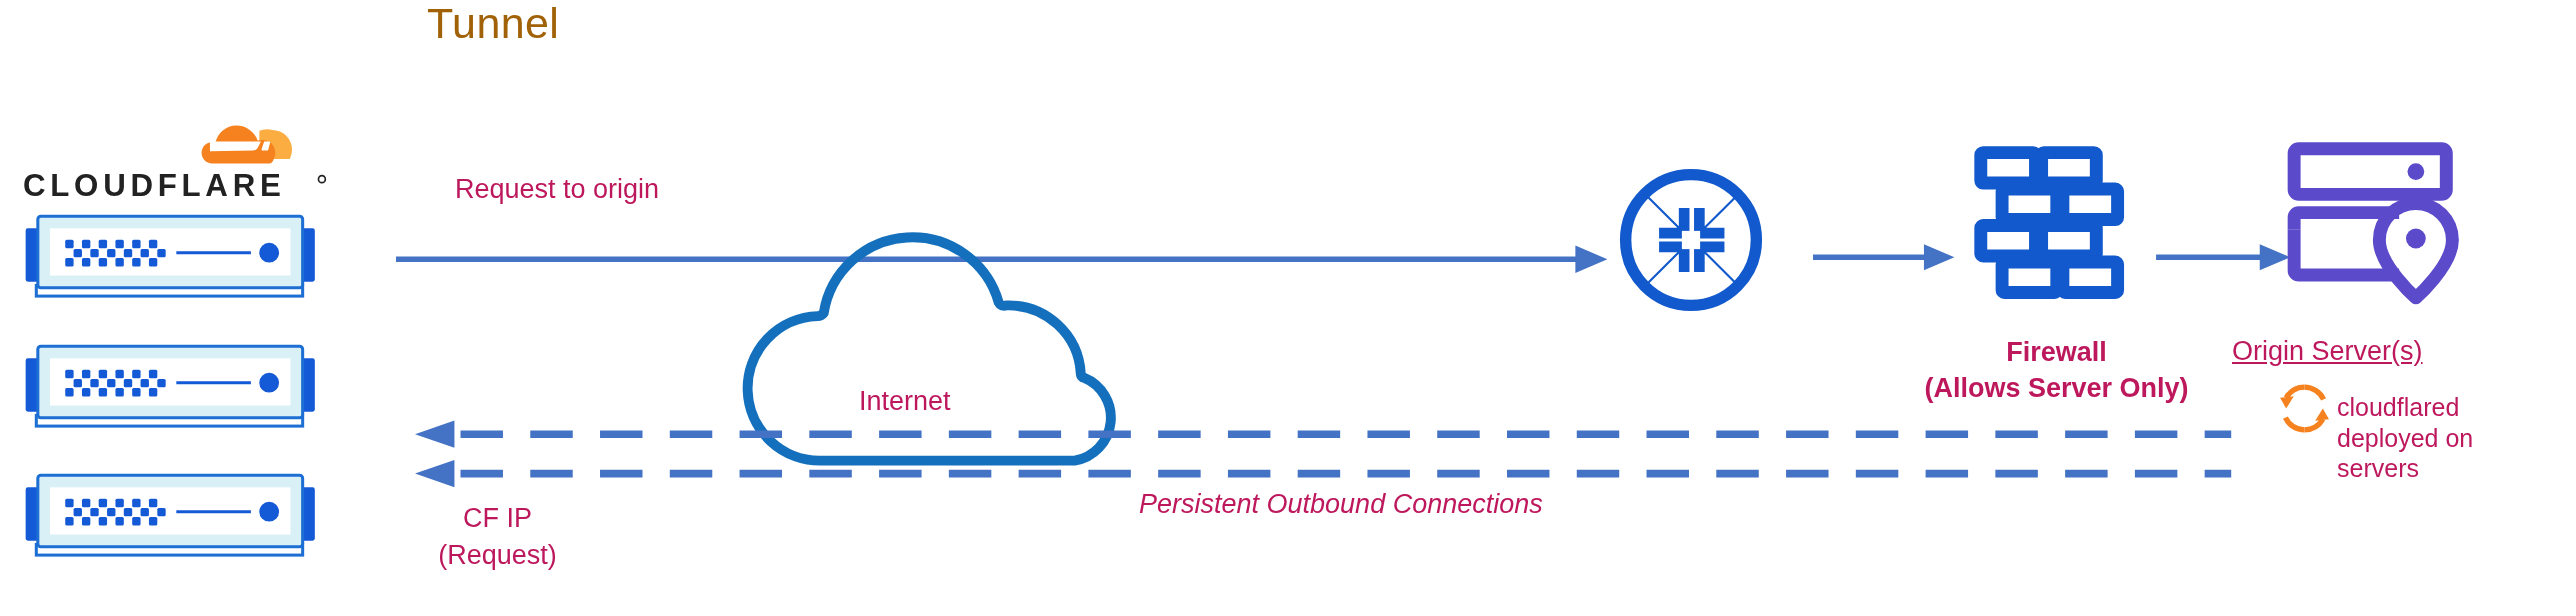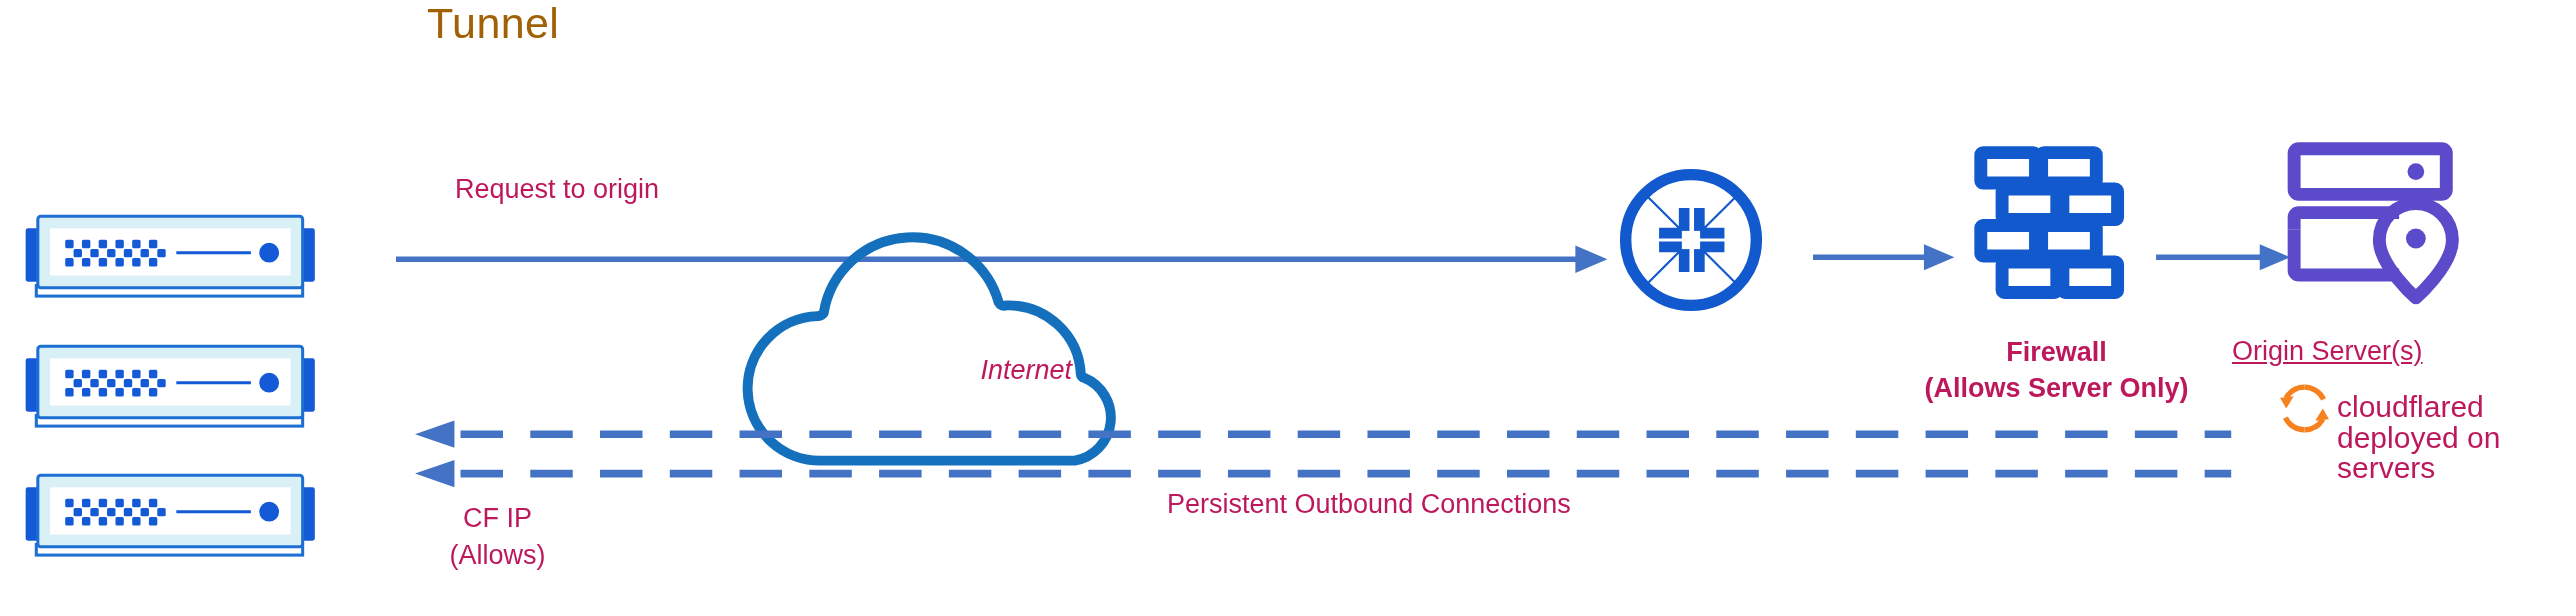--- a/index.html
+++ b/index.html
@@ -39,29 +39,29 @@
 
   
   .lbl {
     color: #be185d;
     font-size: 27px;
     line-height: 34px;
     white-space: nowrap;
   }
 
   #lbl-request { left: 455px; top: 172px; }
-  #lbl-internet { left: 859px; top: 353px; width: 213px; text-align:right;font-style:italic; }
+  #lbl-internet { left: 859px; top: 384px; width: 213px; text-align:left; }
   #lbl-cfip { left: 383px; top: 500px; line-height: 37px; white-space: normal; width: 229px; text-align: center;}
-  #lbl-persistent { left: 1167px; top: 487px; }
+  #lbl-persistent { left: 1139px; top: 487px; font-style: italic; }
   #lbl-cpe { left: 1539px; top: 334px; width: 320px; text-align: center; line-height: 36px; white-space: normal;}
   #lbl-firewall { left: 1889px; top: 334px; width: 335px; text-align: center; line-height: 36px; white-space: normal; font-weight: bold;}
   #lbl-origin { left: 2232px; top: 334px; width: 305px; white-space: nowrap; text-decoration: underline;}
   #lbl-cloudflared {
     left: 2337px; top: 392px; width: 206px;
-    line-height: 30.5px; font-size: 30px; white-space: normal;
+    line-height: 30.5px; font-size: 25px; white-space: normal;
   }
 
   
   #arrow-main { left: 396px; top: 244px; }
   #arrow-cpe-fw { left: 1813px; top: 242px; }
   #arrow-fw-origin { left: 2156px; top: 242px; }
   #dashes { left: 411px; top: 419px; }
 
   
   #cloud-icon { left: 708px; top: 221px; }
@@ -72,20 +72,37 @@
 
   svg { display:block; overflow: visible; }
 </style>
 </head>
 <body>
 
 <div id="canvas">
 
   <div class="abs" id="title">Tunnel</div>
 
+  <div class="abs" id="cf-logo">
+    <div class="cf-mark">
+      <svg viewBox="0 0 175 85" width="133" height="65">
+        <path d="M128 30 a26 26 0 0 1 26 26 a26 26 0 0 1 -3 12 l-40 0 l0 -37 a26 26 0 0 1 17 -1 z" fill="#fbad41"></path>
+        <path d="M49 74 c-8 0 -14 -6 -14 -14 c0 -8 6 -14 14 -14 c1 0 3 0 4 1 c3 -13 14 -23 28 -23 c13 0 24 9 28 20 c2 -1 4 -1 6 -1 c9 0 17 7 17 17 c0 3 -1 6 -2 8 c-1 3 -3 6 -6 6 z" fill="#f6821f"></path>
+        <path d="M45 60 l60 -2 c4 0 7 -2 8 -5 l5 -11 c0 -1 0 -2 -1 -2 l-68 0 z" fill="#ffffff" opacity="0"></path>
+        <path d="M46 58 l56 -1 c4 0 6 -2 7 -4 l4 -8 l-67 0 z" fill="#ffffff"></path>
+        <path d="M124 45 l-6 0 c-1 0 -1 1 -1 1 l-3 9 c0 1 0 2 1 2 l6 0 c1 0 2 -1 2 -2 l2 -8 c0 -1 0 -2 -1 -2 z" fill="#ffffff"></path>
+      </svg>
+    </div>
+    <div class="cf-word">
+      <svg viewBox="0 0 400 44" width="305" height="34">
+        <text x="0" y="35" font-family="Liberation Sans, sans-serif" font-size="41" font-weight="bold" letter-spacing="6.2" fill="#222222">CLOUDFLARE</text>
+        <circle cx="392" cy="13" r="4.5" fill="none" stroke="#222222" stroke-width="2.2"></circle>
+      </svg>
+    </div>
+  </div>
 
   <div class="abs" style="left:15.2px; top:213px;">
     <svg class="rack" viewBox="0 0 410 110" width="312" height="84">
       <rect x="28" y="95" width="350" height="14" fill="none" stroke="#1d6fd4" stroke-width="4"></rect>
       <rect x="14" y="20" width="32" height="70" rx="3" fill="#1459d6"></rect>
       <rect x="362" y="20" width="32" height="70" rx="3" fill="#1459d6"></rect>
       <rect x="30" y="4" width="348" height="94" rx="4" fill="#d9f0f7" stroke="#1d6fd4" stroke-width="4"></rect>
       <rect x="46" y="20" width="316" height="62" fill="#ffffff"></rect>
       <g fill="#1459d6">
         <rect x="66" y="35" width="11" height="11" rx="2"></rect>
@@ -284,21 +301,21 @@
       <polygon points="0,72 52,54 52,90" fill="#4472c4"></polygon>
     </svg>
   </div>
 
   <div class="abs lbl" id="lbl-request">Request to origin</div>
 
   <div class="abs lbl" id="lbl-internet">Internet</div>
 
   <div class="abs lbl" id="lbl-cfip">
     <div>CF IP</div>
-    <div>(Allows)</div>
+    <div>(Request)</div>
   </div>
 
   <div class="abs lbl" id="lbl-persistent">Persistent Outbound Connections</div>
 
 
   <div class="abs lbl" id="lbl-firewall">
     <div>Firewall</div>
     <div>(Allows Server Only)</div>
   </div>
 

